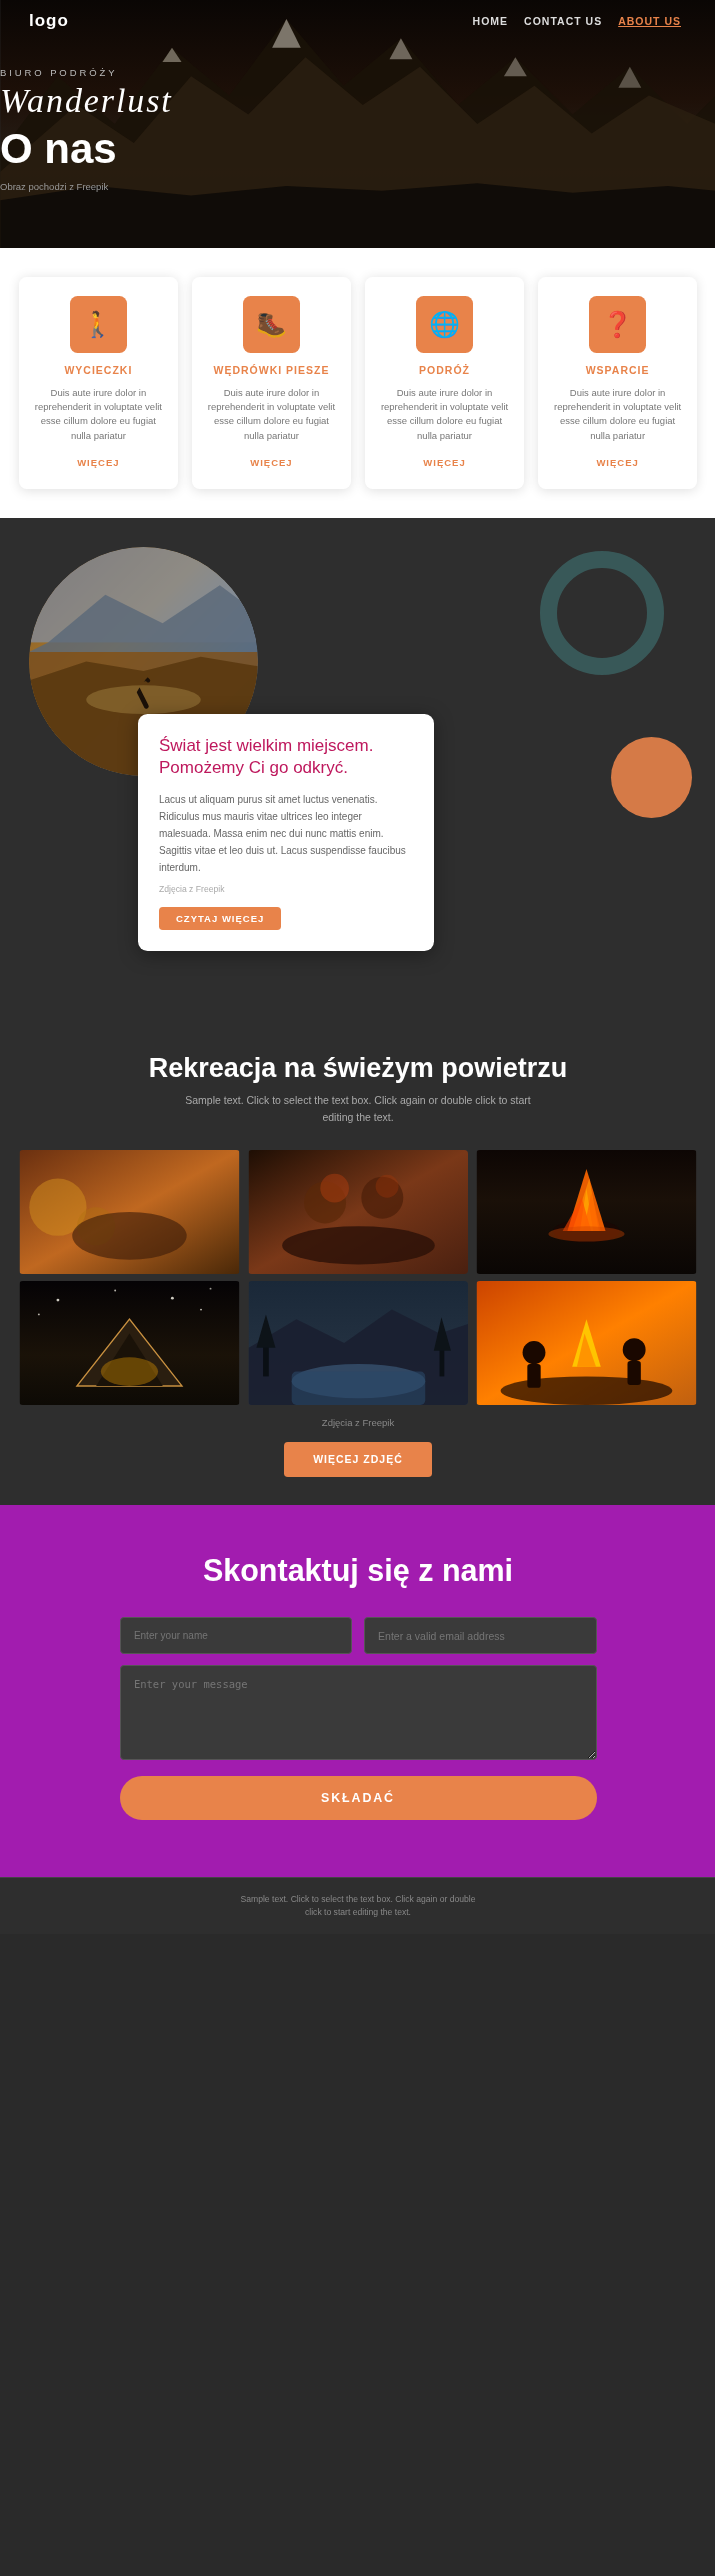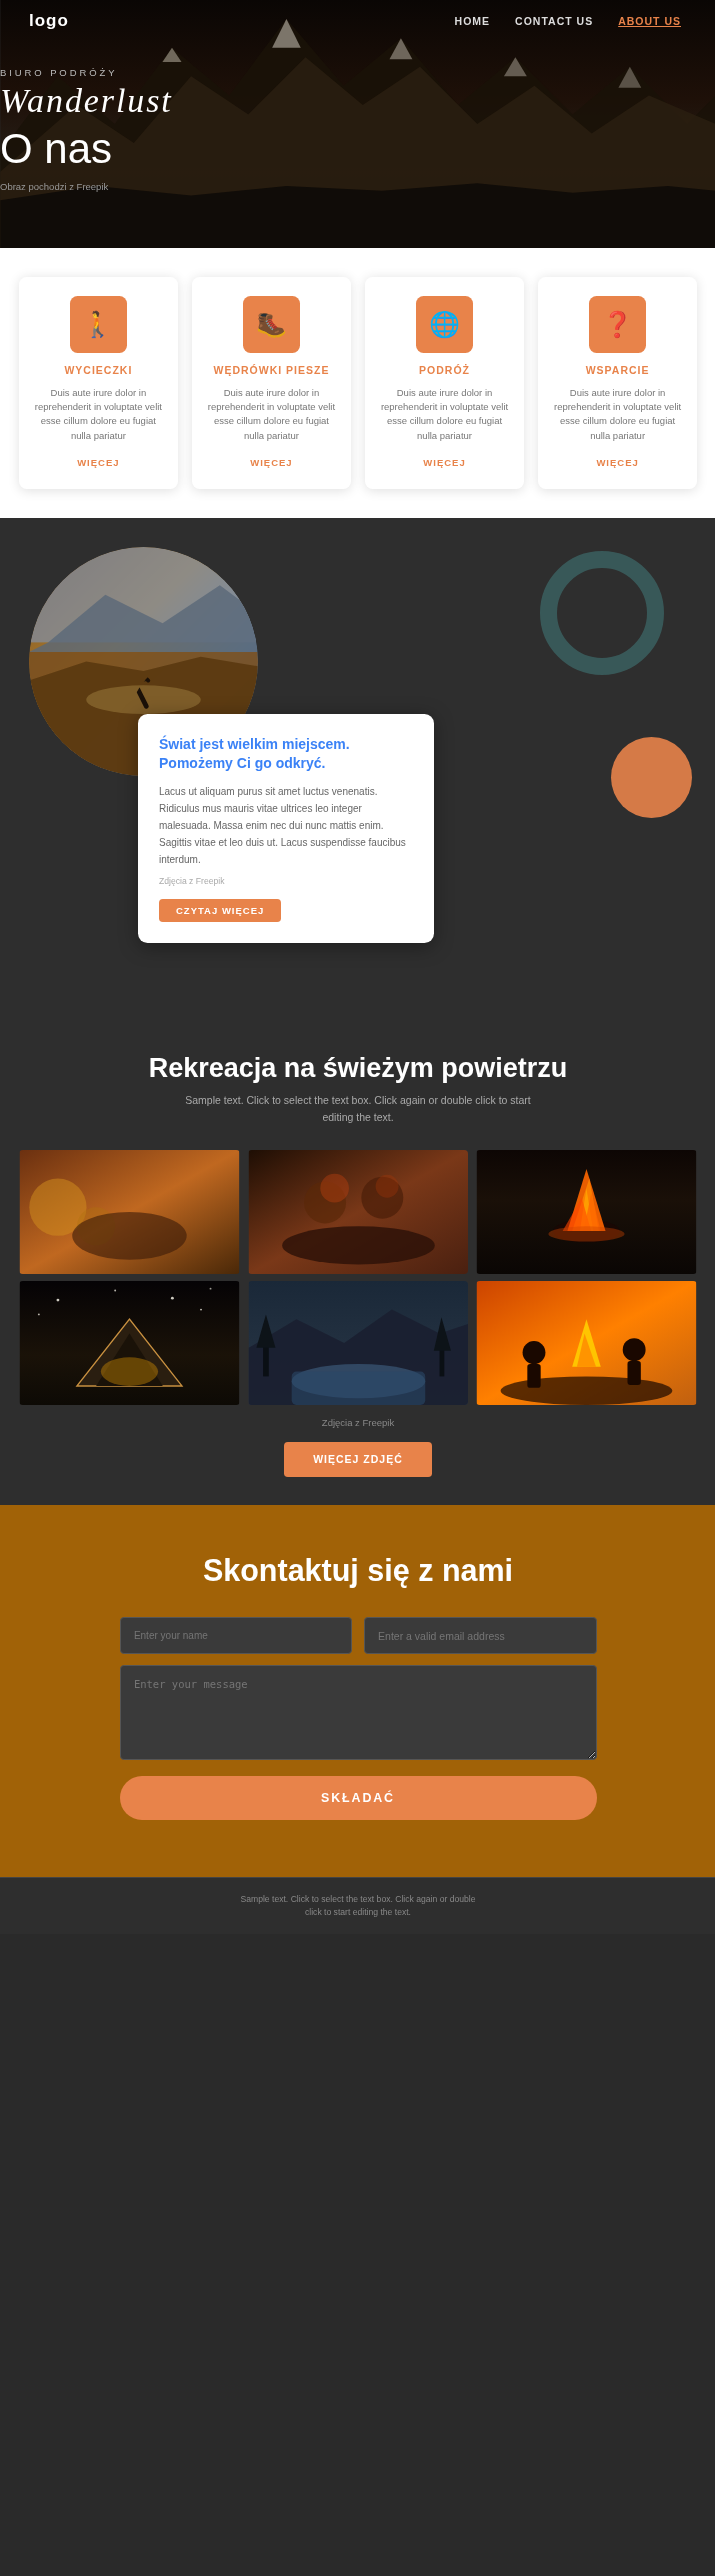--- a/index.html
+++ b/index.html
@@ -10,21 +10,21 @@
       position: absolute; top: 0; left: 0; right: 5px;
       display: flex; justify-content: space-between; align-items: center;
       padding: 11.4px 29px; z-index: 10;
     }
   </style>
 </head>
 <body>
 
 <nav>
   <span style="color:#fff;font-size:17px;font-weight:bold;letter-spacing:1px;">logo</span>
-  <div style="display:flex;gap:25px;align-items:flex-end;">
+  <div style="display:flex;gap:16px;align-items:flex-end;">
     <a style="color:#ddd;font-size:10.5px;font-weight:600;letter-spacing:1px;text-decoration:none;cursor:pointer;">HOME</a>
     <a style="color:#ddd;font-size:10.5px;font-weight:600;letter-spacing:1px;text-decoration:none;cursor:pointer;">CONTACT US</a>
     <a style="color:#e8834a;font-size:10.5px;font-weight:600;letter-spacing:1px;text-decoration:underline;cursor:pointer;">ABOUT US</a>
   </div>
 </nav>
 
 <section style="position:relative;height:248px;overflow:hidden;">
 
   <div style="position:absolute;inset:0;z-index:0;">
     <svg viewBox="0 0 750 260" xmlns="http://www.w3.org/2000/svg" style="width:100%;height:100%;">
@@ -50,21 +50,21 @@
       <polygon points="420,40 408,62 432,62" fill="#c4bcb0" opacity="0.5"></polygon>
       <polygon points="540,60 528,80 552,80" fill="#c0b8ac" opacity="0.45"></polygon>
       <polygon points="660,70 648,92 672,92" fill="#bbb4a8" opacity="0.4"></polygon>
 
       <polygon points="0,260 0,210 100,195 200,205 300,195 400,200 500,192 600,202 700,195 750,200 750,260" fill="#100c08"></polygon>
     </svg>
   </div>
   <div style="position:relative;z-index:2;padding-top:67px;">
     <div style="color:#bbb;font-size:9.5px;letter-spacing:2.9px;margin-bottom:3.8px;">BIURO PODRÓŻY</div>
     <div style="font-family:Georgia,serif;font-size:34px;color:#fff;font-style:italic;letter-spacing:1.9px;margin-bottom:5.7px;">Wanderlust</div>
-    <div style="font-size:42px;font-weight:400;color:#fff;margin-bottom:7.6px;">O nas</div>
+    <div style="font-size:42px;font-weight:700;color:#fff;margin-bottom:7.6px;">O nas</div>
     <div style="font-size:9.5px;color:#999;">
       <span>Obraz pochodzi z</span>
       <a style="color:#999;">Freepik</a>
     </div>
   </div>
 </section>
 
 <section style="background:#fff;padding:29px 19px;">
   <div style="display:grid;grid-template-columns:repeat(4,1fr);gap:14.3px;" id="cards-grid">
   <div style="background: rgb(255, 255, 255); border-radius: 7.6px; padding: 19px 14.3px; box-shadow: rgba(0, 0, 0, 0.12) 0px 1.9px 11.4px; text-align: center;">
@@ -145,21 +145,21 @@
 
         <line x1="0" y1="50" x2="-5" y2="75" stroke="#3a3020" stroke-width="3"></line>
 
         <line x1="14" y1="52" x2="5" y2="75" stroke="#1a1008" stroke-width="5" stroke-linecap="round"></line>
         <line x1="18" y1="52" x2="28" y2="72" stroke="#1a1008" stroke-width="5" stroke-linecap="round"></line>
       </g>
     </svg>
   </div>
 
   <div style="background:#fff;border-radius:9.5px;padding:21px;position:absolute;left:138px;top:196px;width:296px;box-shadow:0 3.8px 19px rgba(0,0,0,0.35);">
-    <div style="font-size:14px;font-weight:700;color:#3b82f6;margin-bottom:11.4px;line-height:1.3;">Świat jest wielkim miejscem. Pomożemy Ci go odkryć.</div>
+    <div style="font-size:17px;font-weight:400;color:#be185d;margin-bottom:11.4px;line-height:1.3;">Świat jest wielkim miejscem. Pomożemy Ci go odkryć.</div>
     <div style="font-size:10px;color:#666;line-height:1.7;margin-bottom:7.6px;">Lacus ut aliquam purus sit amet luctus venenatis. Ridiculus mus mauris vitae ultrices leo integer malesuada. Massa enim nec dui nunc mattis enim. Sagittis vitae et leo duis ut. Lacus suspendisse faucibus interdum.</div>
     <div style="font-size:8.6px;color:#aaa;margin-bottom:13.4px;">Zdjęcia z Freepik</div>
     <button style="background:#e8834a;color:#fff;border:none;border-radius:3.8px;padding:6px 17px;font-size:9.5px;font-weight:700;letter-spacing:1px;cursor:pointer;">CZYTAJ WIĘCEJ</button>
   </div>
 </section>
 
 <section style="background:#2e2e2e;padding:48px 19px 19px;text-align:center;">
   <h2 style="font-size:27px;font-weight:700;color:#fff;margin-bottom:7.6px;">Rekreacja na świeżym powietrzu</h2>
   <p style="font-size:10.5px;color:#aaa;margin-bottom:24px;line-height:1.6;white-space:pre-line;">Sample text. Click to select the text box. Click again or double click to start
 editing the text.</p>
@@ -289,21 +289,21 @@
       </svg>
     </div>
   </div>
   <div style="font-size:9.5px;color:#888;margin-bottom:14.3px;">
     <span>Zdjęcia z</span>
     <a style="color:#888;">Freepik</a>
   </div>
   <button style="background:#e8834a;color:#fff;border:none;border-radius:3.8px;padding:11.4px 29px;font-size:10.5px;font-weight:700;letter-spacing:1px;cursor:pointer;margin-bottom:9.5px;">WIĘCEJ ZDJĘĆ</button>
 </section>
 
-<section style="background:#a16207;padding:48px 19px 57px;text-align:center;">
+<section style="background:#a21caf;padding:48px 19px 57px;text-align:center;">
   <h2 style="font-size:30.5px;font-weight:700;color:#fff;margin-bottom:29px;">Skontaktuj się z nami</h2>
   <div style="max-width:477px;margin:0 auto;">
     <div style="display:grid;grid-template-columns:1fr 1fr;gap:11.4px;margin-bottom:11.4px;">
       <input style="width: 100%; padding: 11.4px 13.4px; border: 1px solid rgb(85, 85, 85); background: rgb(58, 58, 58); color: rgb(204, 204, 204); border-radius: 3.8px; font-size: 10px;" placeholder="Enter your name">
       <input style="width: 100%; padding: 11.4px 13.4px; border: 1px solid rgb(85, 85, 85); background: rgb(58, 58, 58); color: rgb(204, 204, 204); border-radius: 3.8px; font-size: 10.5px;" placeholder="Enter a valid email address">
     </div>
     <textarea style="width: 100%; padding: 11.4px 13.4px; border: 1px solid rgb(85, 85, 85); background: rgb(58, 58, 58); color: rgb(204, 204, 204); border-radius: 3.8px; font-size: 10.5px; height: 95px; resize: vertical; margin-bottom: 11.4px;" placeholder="Enter your message"></textarea>
     <button style="width:100%;background:#e8834a;color:#fff;border:none;border-radius:29px;padding:15.3px;font-size:12.4px;font-weight:700;letter-spacing:1.9px;cursor:pointer;">SKŁADAĆ</button>
   </div>
 </section>

